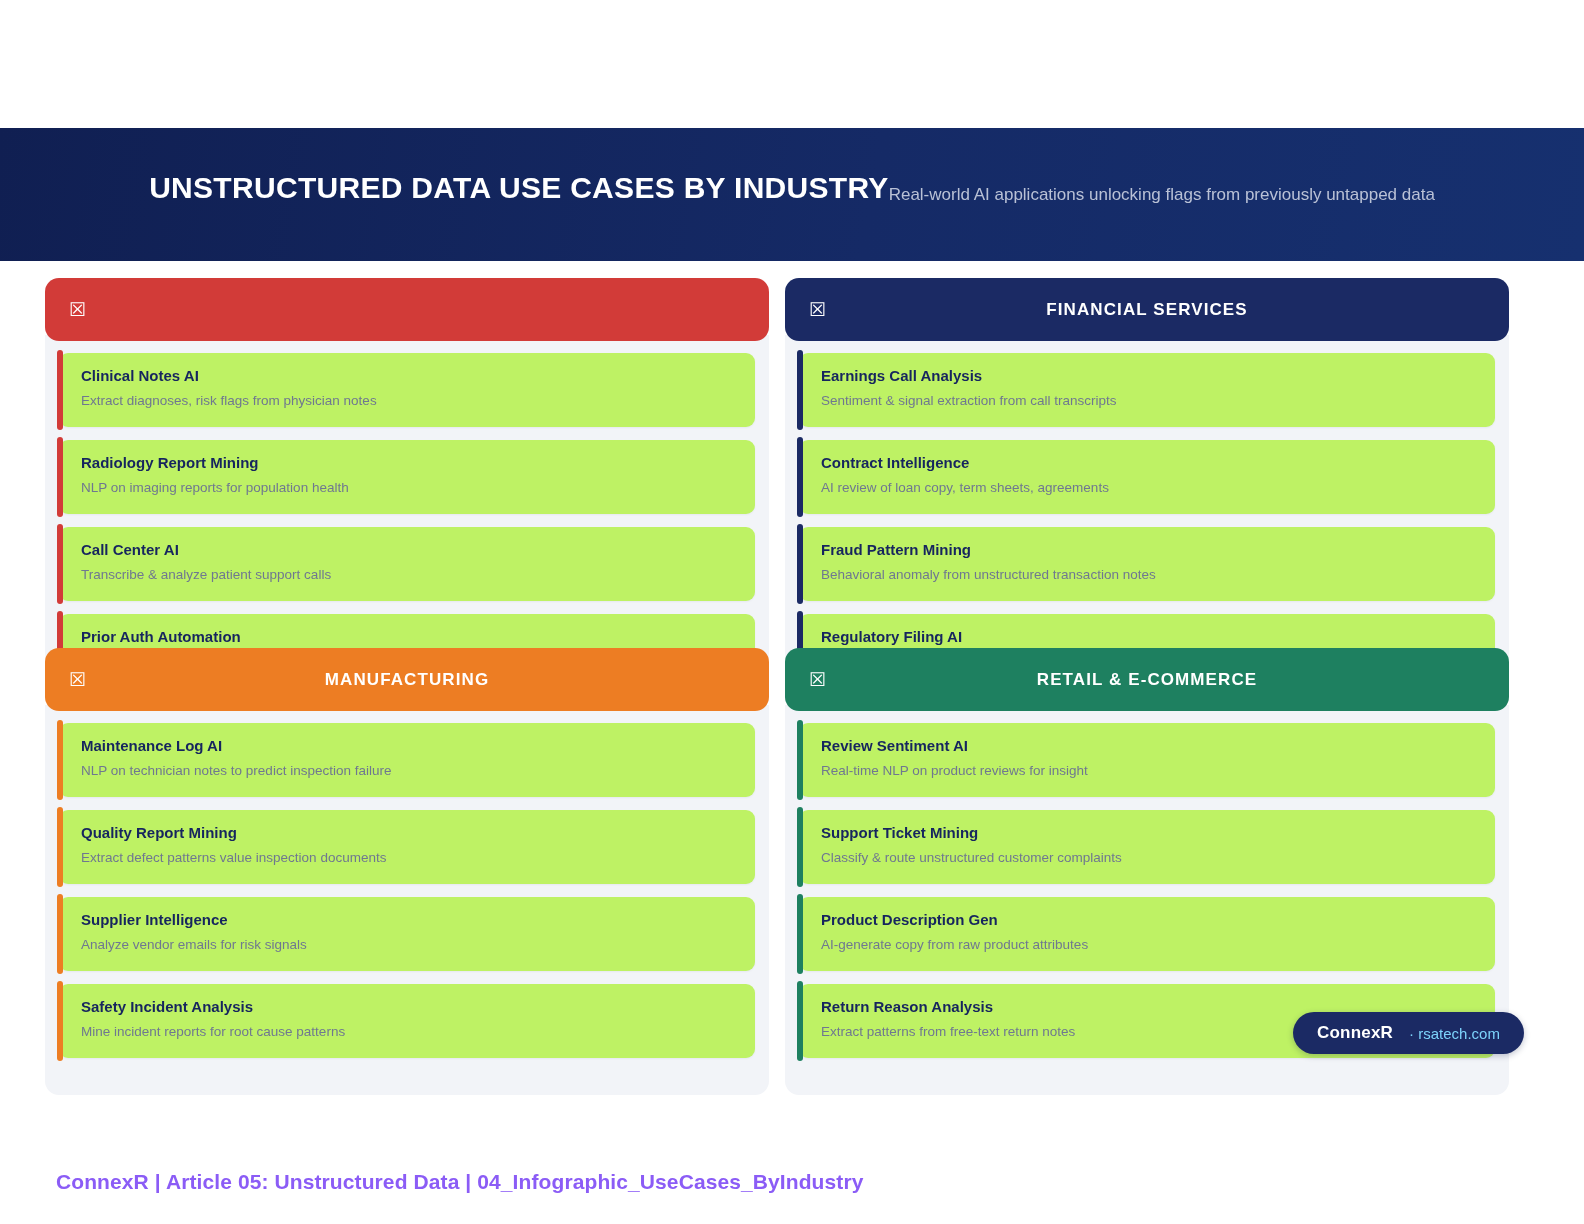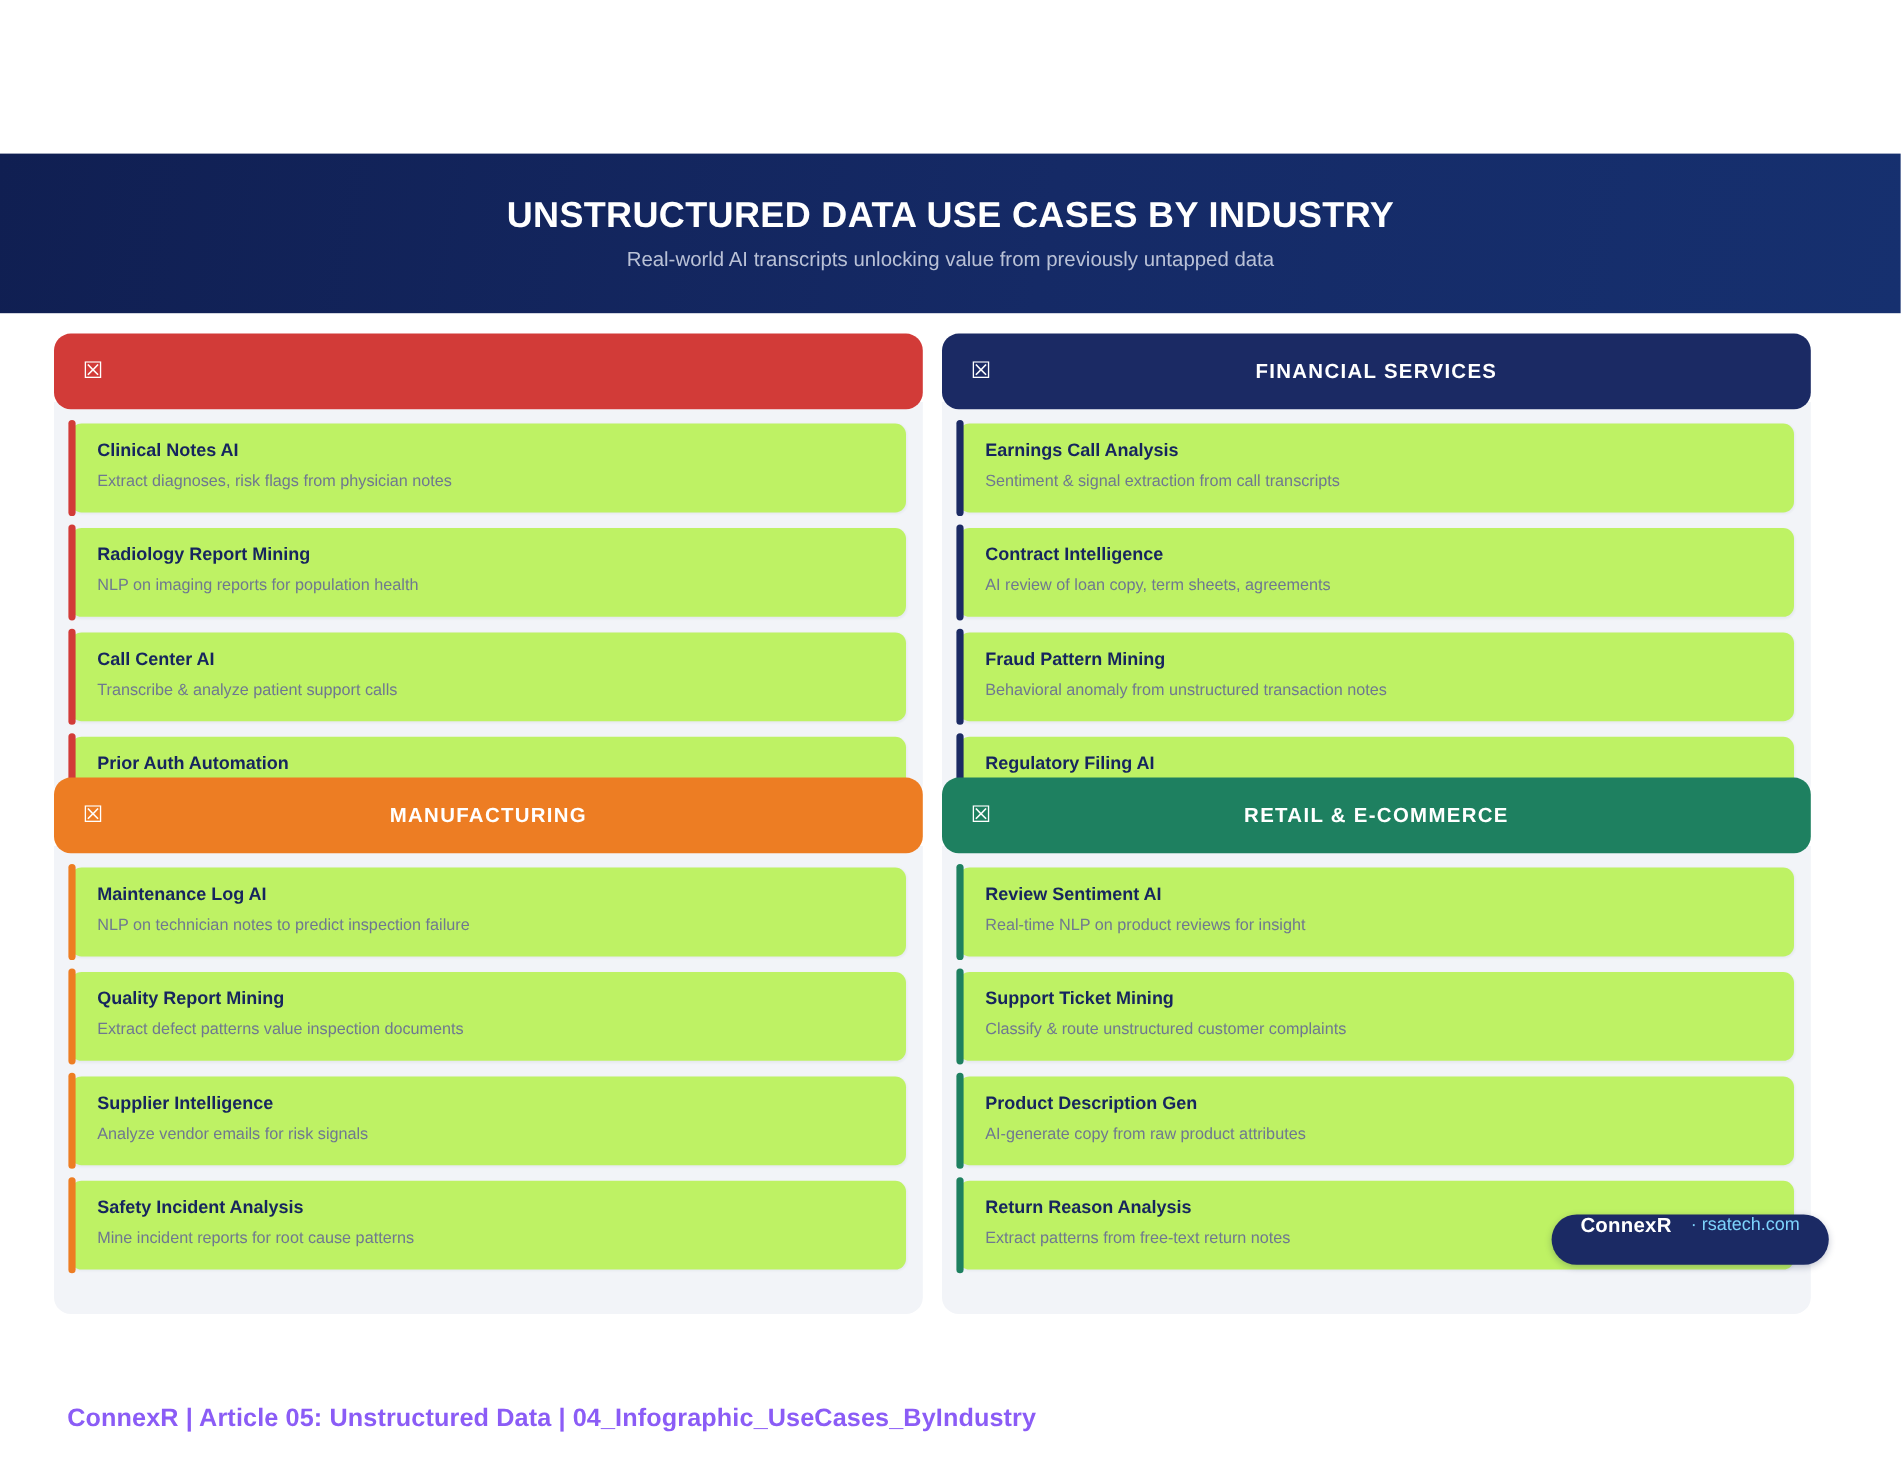--- a/index.html
+++ b/index.html
@@ -17,21 +17,21 @@
 
   
   .banner {
     position: absolute;
     left: 0;
     top: 128px;
     width: 1584px;
     height: 133px;
     background: linear-gradient(100deg, #101f52 0%, #152a66 55%, #16306f 100%);
     display: flex;
-    flex-direction: column;
+    flex-direction: row;
     align-items: center;
     justify-content: center;
     box-sizing: border-box;
   }
   .banner-title {
     color: #ffffff;
     font-size: 30px;
     font-weight: bold;
     letter-spacing: 0.3px;
     text-align: center;
@@ -141,21 +141,21 @@
 
   
   .brand-badge {
     position: absolute;
     left: 1293px;
     top: 1012px;
     height: 42px;
     border-radius: 21px;
     background: #1b2a64;
     display: flex;
-    align-items: flex-start;
+    align-items: center;
     padding: 0 24px;
     z-index: 6;
     box-shadow: 0 2px 6px rgba(15,28,70,0.25);
   }
   .brand-name {
     color: #ffffff;
     font-size: 17px;
     font-weight: bold;
     letter-spacing: 0.2px;
   }
@@ -174,21 +174,21 @@
     font-size: 21px;
     font-weight: bold;
     letter-spacing: 0.1px;
   }
 </style>
 </head>
 <body>
 
 <div class="banner">
   <div class="banner-title">UNSTRUCTURED DATA USE CASES BY INDUSTRY</div>
-  <div class="banner-sub">Real-world AI transcripts unlocking value from previously untapped data</div>
+  <div class="banner-sub">Real-world AI applications unlocking flags from previously untapped data</div>
 </div>
 
 <div class="grid">
 
   <div class="panel col-left row-top">
     <div class="panel-head" style="background:#d23b38;">
       <span class="head-icon">☒</span>
     </div>
     <div class="panel-body">
       <div class="case-card">

